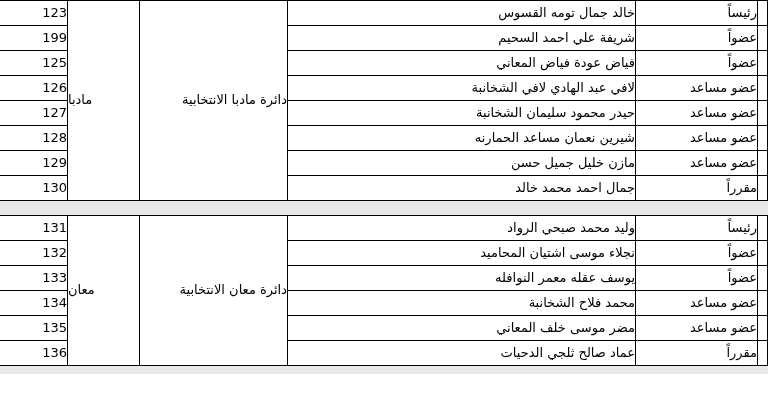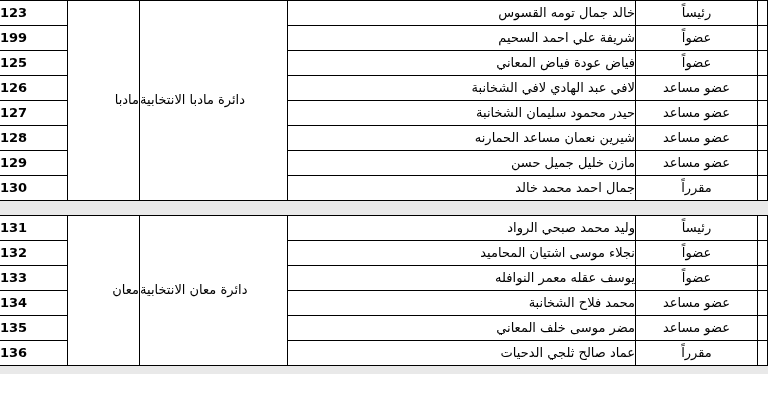--- a/index.html
+++ b/index.html
@@ -39,39 +39,39 @@
   }
   
   col.c-serial { width: 68px; }
   col.c-gov    { width: 72px; }
   col.c-dist   { width: 148px; }
   col.c-name   { width: 348px; }
   col.c-role   { width: 122px; }
   col.c-blank  { width: 10px; }
 
   td.serial {
+    text-align: right;
+    font-size: 14px;
+    font-weight: 400;
+  }
+  td.gov {
     text-align: left;
     font-size: 14px;
-    font-weight: 700;
-  }
-  td.gov {
-    text-align: right;
-    font-size: 14px;
   }
   td.dist {
-    text-align: left;
+    text-align: right;
     font-size: 13px;
   }
   td.name {
     text-align: right;
     font-size: 13.5px;
     padding: 0 6px;
   }
   td.role {
-    text-align: center;
+    text-align: right;
     font-size: 13px;
   }
   td.blank {
     border-top: none;
     border-bottom: none;
     border-right: none;
     border-left: 1px solid #000000;
     background: #ffffff;
   }
   .gap {

